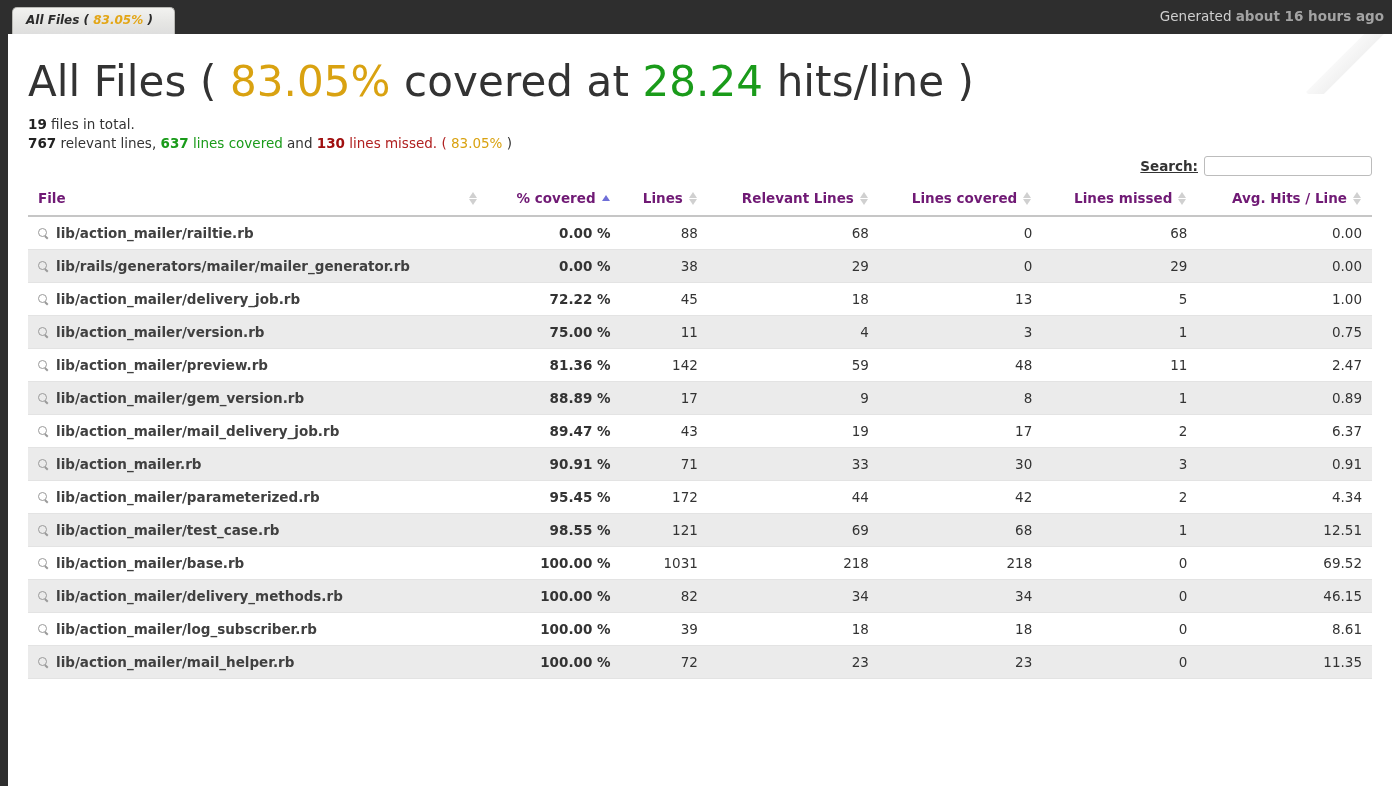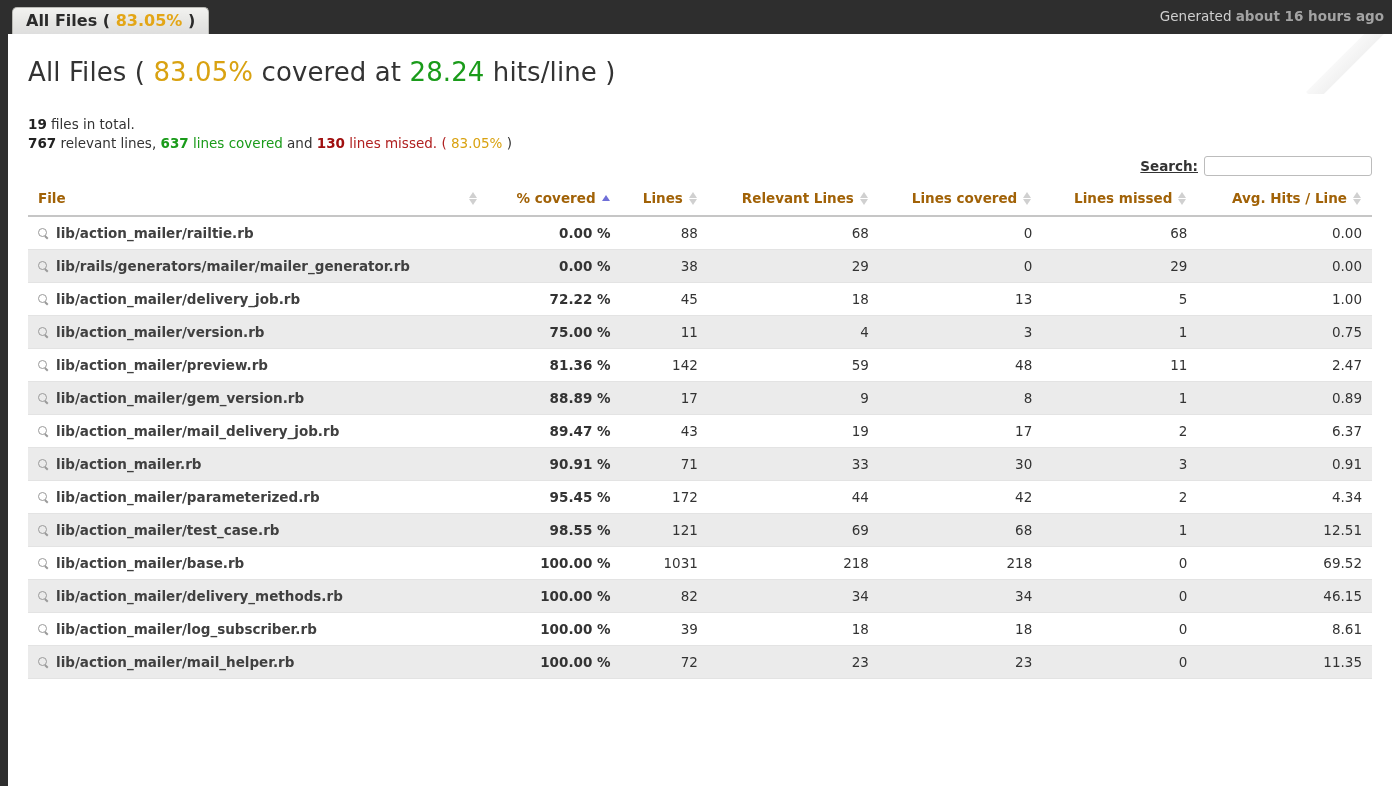--- a/index.html
+++ b/index.html
@@ -31,31 +31,32 @@
     background: #2e2e2e;
   }
 
   
   #tabs {
     position: absolute; left: 12px; top: 7px;
     height: 27px;
   }
   .tab {
     display: inline-block;
-    padding: 5px 13px 6px 13px;
+    padding: 5px 21px 6px 13px;
     background: linear-gradient(to bottom, #f2f2f0 0%, #e6e6e4 55%, #dedede 100%);
     border: 1px solid #b9b9b5;
     border-bottom: none;
     border-radius: 5px 5px 0 0;
-    font-size: 16px;
+    font-size: 12px;
     font-weight: bold;
     color: #2b2b2b;
     line-height: 15px;
     white-space: nowrap;
     cursor: pointer;
+    font-style: italic;
   }
   .tab .pct { color: #e3a617; }
 
   
   #page {
     position: absolute; left: 8px; top: 34px;
     width: 1384px; height: 752px;
     background: #ffffff;
     overflow: hidden;
   }
@@ -71,21 +72,21 @@
     position: absolute; right: -30px; top: 10px;
     width: 130px; height: 14px;
     background: linear-gradient(to bottom, #f7f7f7, #efefef);
     transform: rotate(-45deg);
     opacity: .85;
   }
 
   h1#title {
     margin: 0;
     position: absolute; left: 20px; top: 23px;
-    font-size: 26px;
+    font-size: 42px;
     font-weight: normal;
     color: #333333;
     letter-spacing: .1px;
     white-space: nowrap;
   }
   h1#title .amber { color: #d9a211; font-weight: normal; }
   h1#title .green { color: #1a9b1a; font-weight: normal; }
 
   #summary {
     position: absolute; left: 20px; top: 81px;
@@ -121,21 +122,21 @@
   table#files {
     position: absolute; left: 20px; top: 150px;
     width: 1344px;
     border-collapse: collapse;
     font-size: 13.5px;
   }
   table#files thead th {
     padding: 6px 10px 9px 10px;
     border-bottom: 2px solid #c6c6c6;
     font-weight: bold;
-    color: #a16207;
+    color: #701a75;
     white-space: nowrap;
     cursor: pointer;
     vertical-align: bottom;
   }
   th.col-file { text-align: left; width: 460px; padding-left: 15px; }
   th.col-num  { text-align: right; }
   th .hcell { display: inline-flex; align-items: center; gap: 6px; }
 
   .sorticon {
     display: inline-block; width: 9px; height: 13px;

